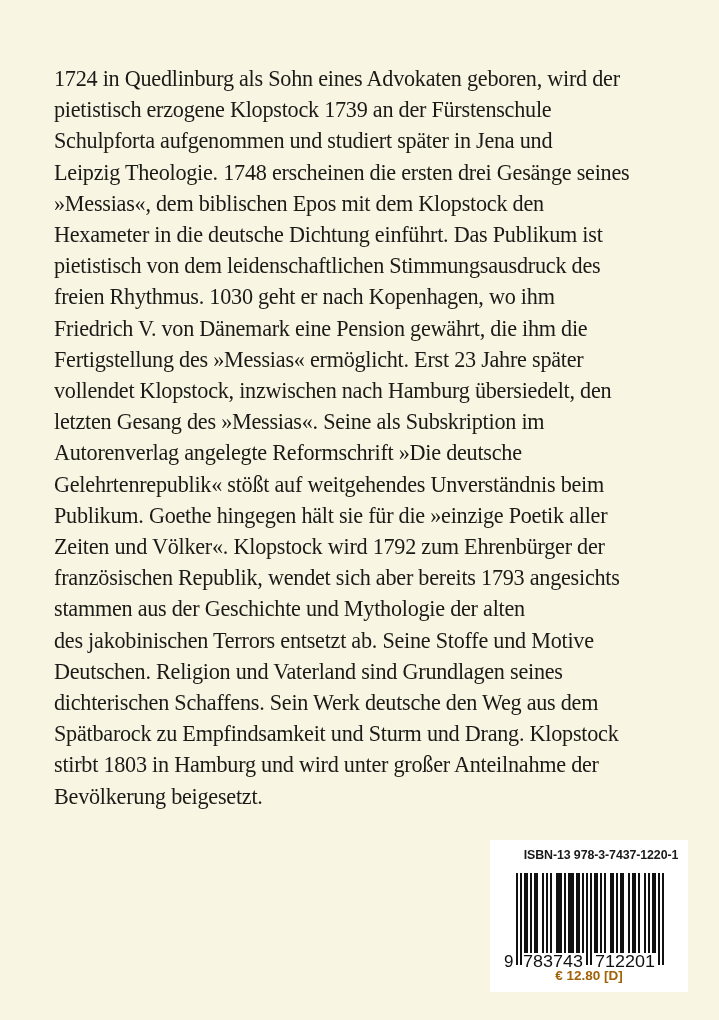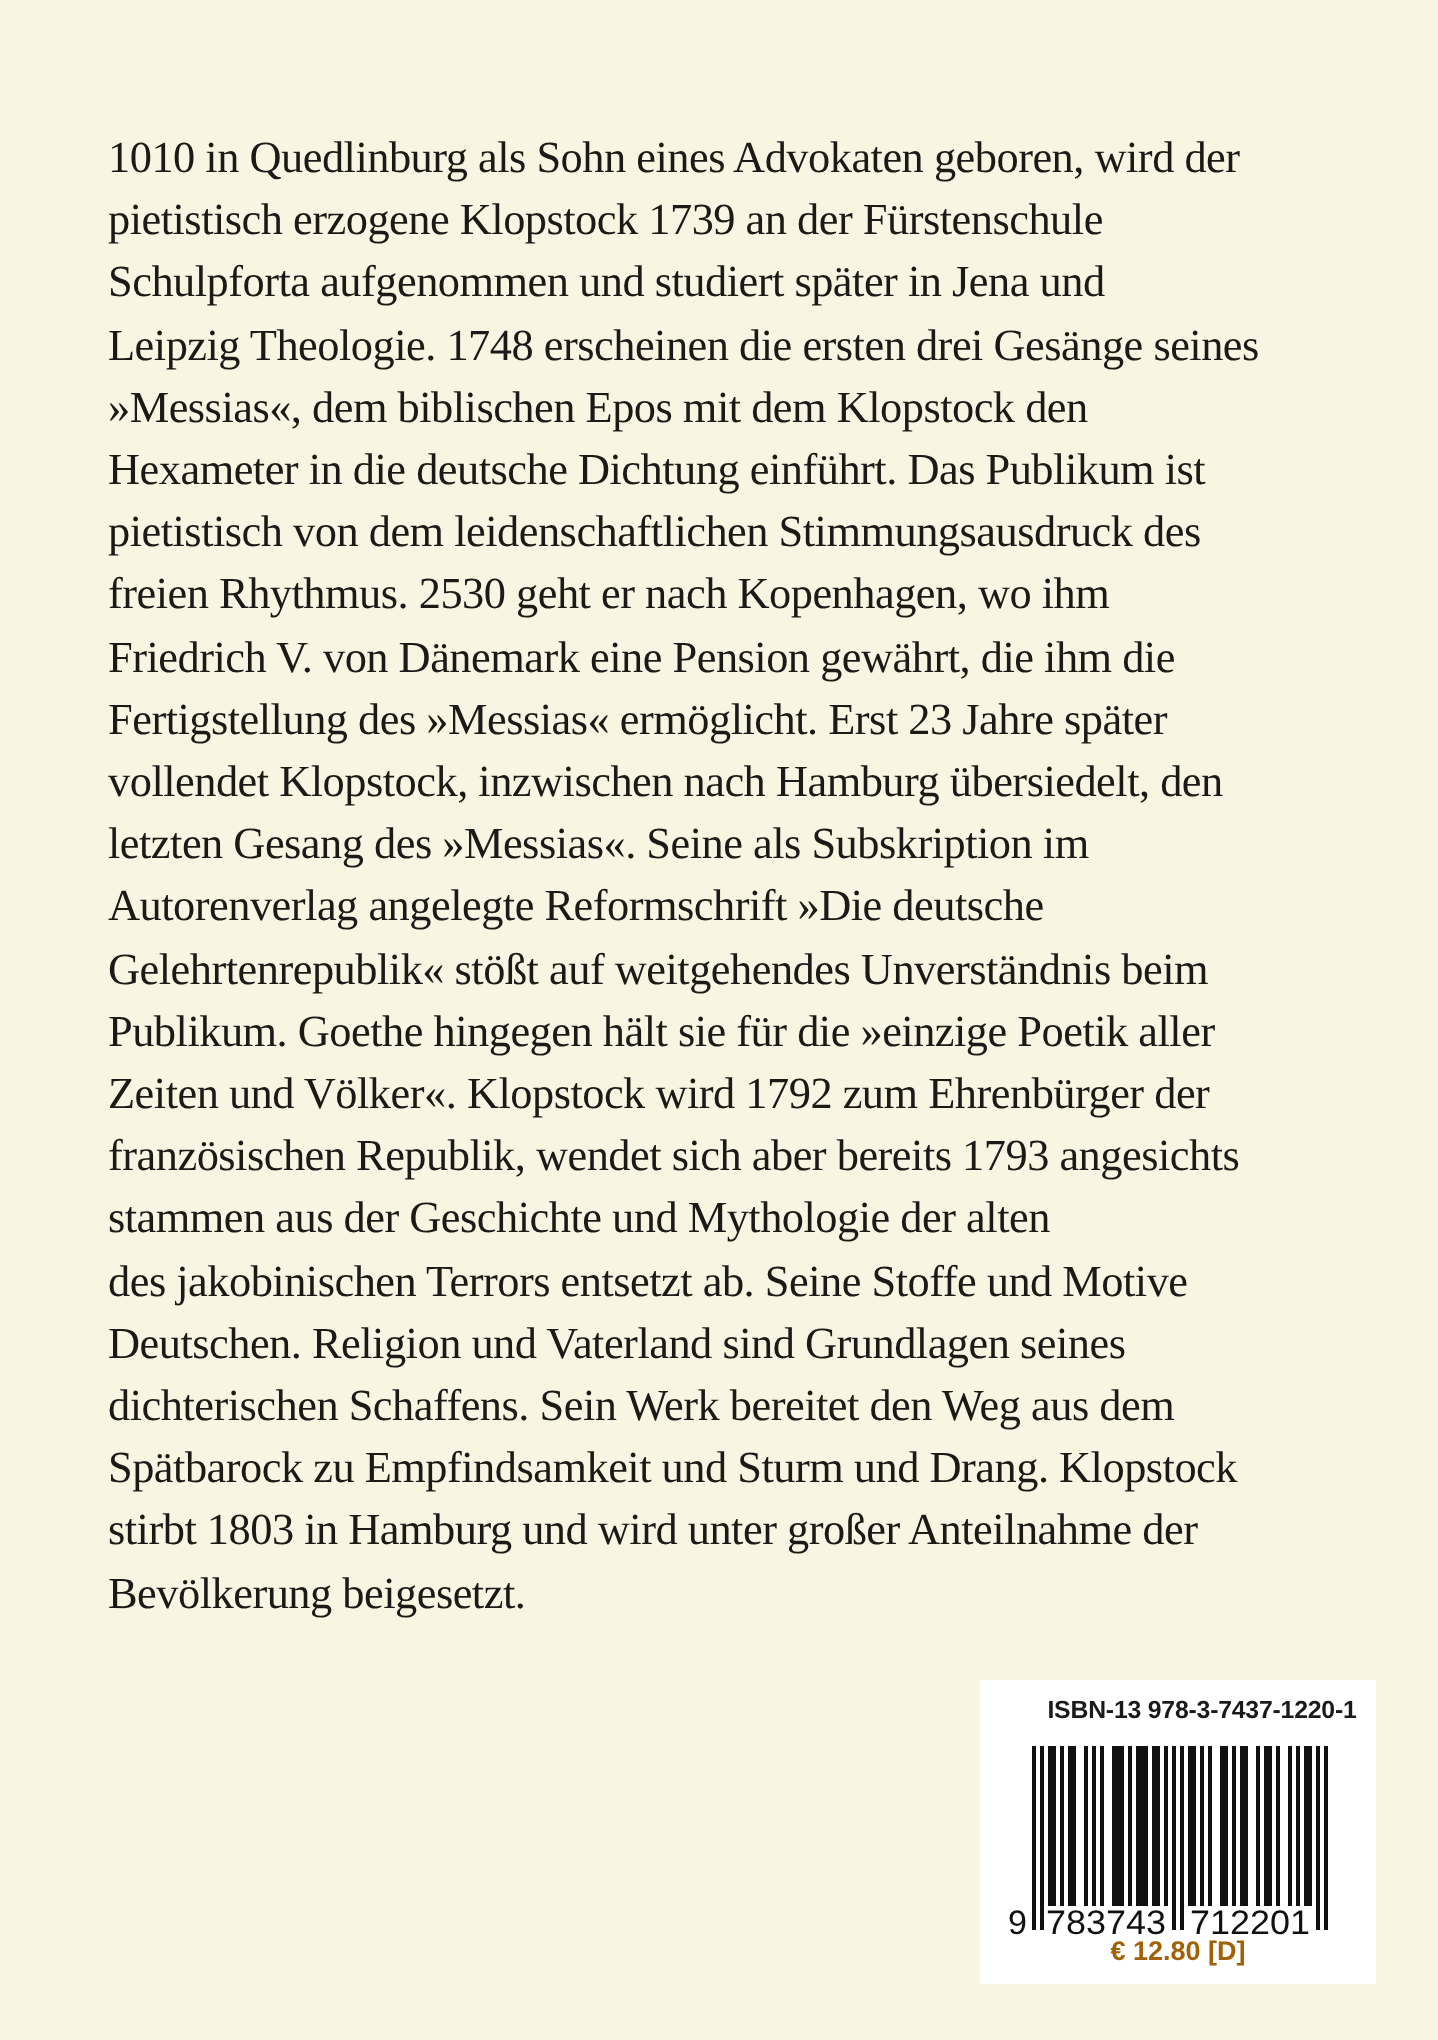--- a/index.html
+++ b/index.html
@@ -79,41 +79,41 @@
       color: #a16207;
       white-space: nowrap;
     }
   </style>
 </head>
 <body>
 
 <div class="page">
 
   <p class="blurb">
-    <span class="line">1010 in Quedlinburg als Sohn eines Advokaten geboren, wird der</span>
+    <span class="line">1724 in Quedlinburg als Sohn eines Advokaten geboren, wird der</span>
     <span class="line">pietistisch erzogene Klopstock 1739 an der Fürstenschule</span>
     <span class="line">Schulpforta aufgenommen und studiert später in Jena und</span>
     <span class="line">Leipzig Theologie. 1748 erscheinen die ersten drei Gesänge seines</span>
     <span class="line">»Messias«, dem biblischen Epos mit dem Klopstock den</span>
     <span class="line">Hexameter in die deutsche Dichtung einführt. Das Publikum ist</span>
     <span class="line">pietistisch von dem leidenschaftlichen Stimmungsausdruck des</span>
-    <span class="line">freien Rhythmus. 2530 geht er nach Kopenhagen, wo ihm</span>
+    <span class="line">freien Rhythmus. 1030 geht er nach Kopenhagen, wo ihm</span>
     <span class="line">Friedrich V. von Dänemark eine Pension gewährt, die ihm die</span>
     <span class="line">Fertigstellung des »Messias« ermöglicht. Erst 23 Jahre später</span>
     <span class="line">vollendet Klopstock, inzwischen nach Hamburg übersiedelt, den</span>
     <span class="line">letzten Gesang des »Messias«. Seine als Subskription im</span>
     <span class="line">Autorenverlag angelegte Reformschrift »Die deutsche</span>
     <span class="line">Gelehrtenrepublik« stößt auf weitgehendes Unverständnis beim</span>
     <span class="line">Publikum. Goethe hingegen hält sie für die »einzige Poetik aller</span>
     <span class="line">Zeiten und Völker«. Klopstock wird 1792 zum Ehrenbürger der</span>
     <span class="line">französischen Republik, wendet sich aber bereits 1793 angesichts</span>
     <span class="line">stammen aus der Geschichte und Mythologie der alten</span>
     <span class="line">des jakobinischen Terrors entsetzt ab. Seine Stoffe und Motive</span>
     <span class="line">Deutschen. Religion und Vaterland sind Grundlagen seines</span>
-    <span class="line">dichterischen Schaffens. Sein Werk bereitet den Weg aus dem</span>
+    <span class="line">dichterischen Schaffens. Sein Werk deutsche den Weg aus dem</span>
     <span class="line">Spätbarock zu Empfindsamkeit und Sturm und Drang. Klopstock</span>
     <span class="line">stirbt 1803 in Hamburg und wird unter großer Anteilnahme der</span>
     <span class="line">Bevölkerung beigesetzt.</span>
   </p>
 
   <div class="isbn-box">
     <div class="isbn-label">ISBN-13 978-3-7437-1220-1</div>
 
     <div class="barcode">
       <svg width="176" height="98" viewBox="0 0 176 98" xmlns="http://www.w3.org/2000/svg">

